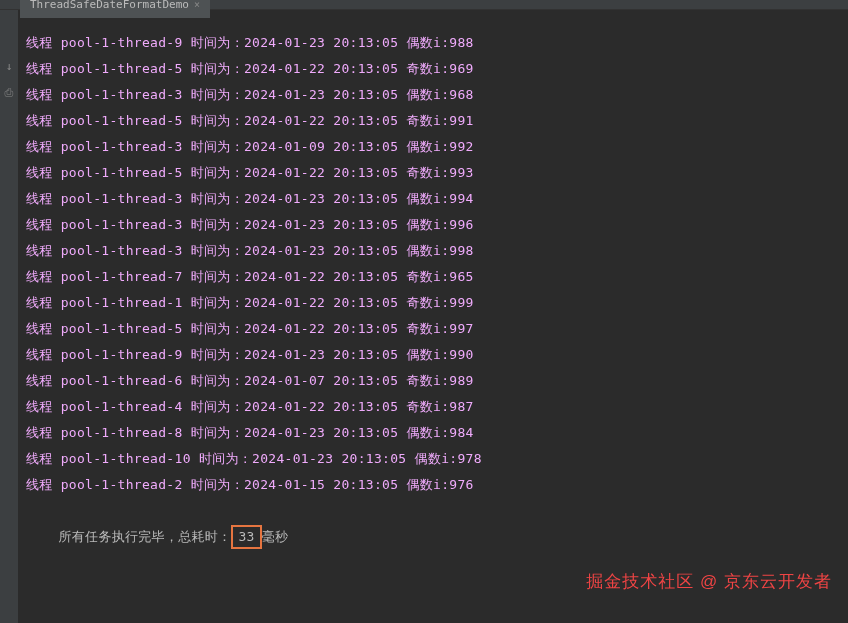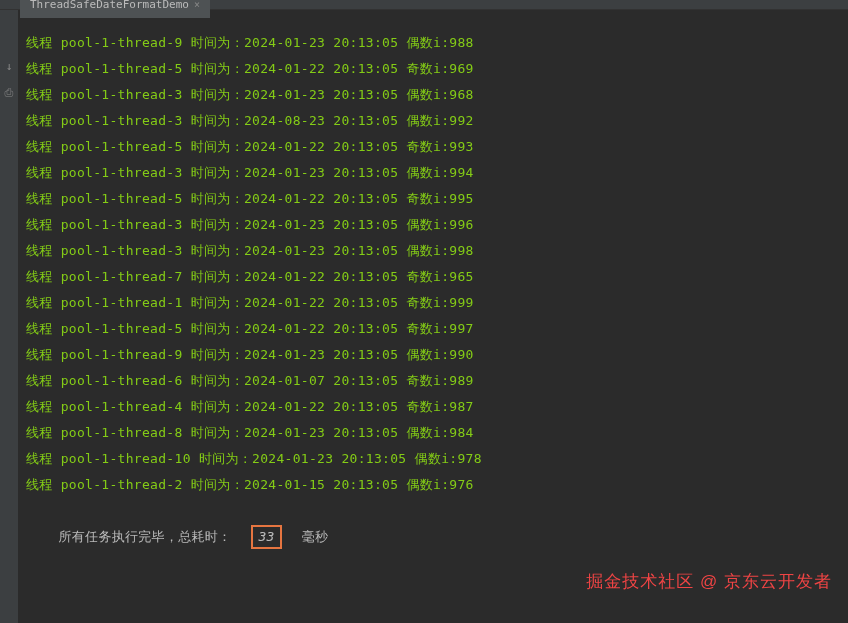--- a/index.html
+++ b/index.html
@@ -61,34 +61,33 @@
       text-align: center;
       cursor: pointer;
     }
     .console {
       padding: 20px 0 0 26px;
       line-height: 26px;
       letter-spacing: 0.3px;
     }
     .log-line {
       white-space: pre;
-      color: #84cc16;
+      color: #f0abfc;
     }
     .summary-line {
       white-space: pre;
       color: #bababa;
       margin-top: 0;
     }
     .highlight-box {
       border: 2px solid #e67540;
       padding: 0 5px;
       display: inline-block;
       line-height: 20px;
-      margin: 0 20px;
-      font-style: italic;
+      margin: 0 0;
     }
     .watermark {
       position: absolute;
       bottom: 30px;
       right: 16px;
       color: #ef4444;
       font-family: "Microsoft YaHei", "PingFang SC", sans-serif;
       font-size: 17px;
       letter-spacing: 1px;
     }
@@ -106,24 +105,24 @@
 <div class="gutter">
   <div class="gutter-icon">↓</div>
   <div class="gutter-icon">⎙</div>
 </div>
 
 <div class="console">
   <div id="log-container">
       <div class="log-line">线程 pool-1-thread-9 时间为：2024-01-23 20:13:05 偶数i:988</div>
       <div class="log-line">线程 pool-1-thread-5 时间为：2024-01-22 20:13:05 奇数i:969</div>
       <div class="log-line">线程 pool-1-thread-3 时间为：2024-01-23 20:13:05 偶数i:968</div>
-      <div class="log-line">线程 pool-1-thread-3 时间为：2024-08-23 20:13:05 偶数i:992</div>
+      <div class="log-line">线程 pool-1-thread-5 时间为：2024-01-22 20:13:05 奇数i:991</div>
+      <div class="log-line">线程 pool-1-thread-3 时间为：2024-01-09 20:13:05 偶数i:992</div>
       <div class="log-line">线程 pool-1-thread-5 时间为：2024-01-22 20:13:05 奇数i:993</div>
       <div class="log-line">线程 pool-1-thread-3 时间为：2024-01-23 20:13:05 偶数i:994</div>
-      <div class="log-line">线程 pool-1-thread-5 时间为：2024-01-22 20:13:05 奇数i:995</div>
       <div class="log-line">线程 pool-1-thread-3 时间为：2024-01-23 20:13:05 偶数i:996</div>
       <div class="log-line">线程 pool-1-thread-3 时间为：2024-01-23 20:13:05 偶数i:998</div>
       <div class="log-line">线程 pool-1-thread-7 时间为：2024-01-22 20:13:05 奇数i:965</div>
       <div class="log-line">线程 pool-1-thread-1 时间为：2024-01-22 20:13:05 奇数i:999</div>
       <div class="log-line">线程 pool-1-thread-5 时间为：2024-01-22 20:13:05 奇数i:997</div>
       <div class="log-line">线程 pool-1-thread-9 时间为：2024-01-23 20:13:05 偶数i:990</div>
       <div class="log-line">线程 pool-1-thread-6 时间为：2024-01-07 20:13:05 奇数i:989</div>
       <div class="log-line">线程 pool-1-thread-4 时间为：2024-01-22 20:13:05 奇数i:987</div>
       <div class="log-line">线程 pool-1-thread-8 时间为：2024-01-23 20:13:05 偶数i:984</div>
       <div class="log-line">线程 pool-1-thread-10 时间为：2024-01-23 20:13:05 偶数i:978</div>

